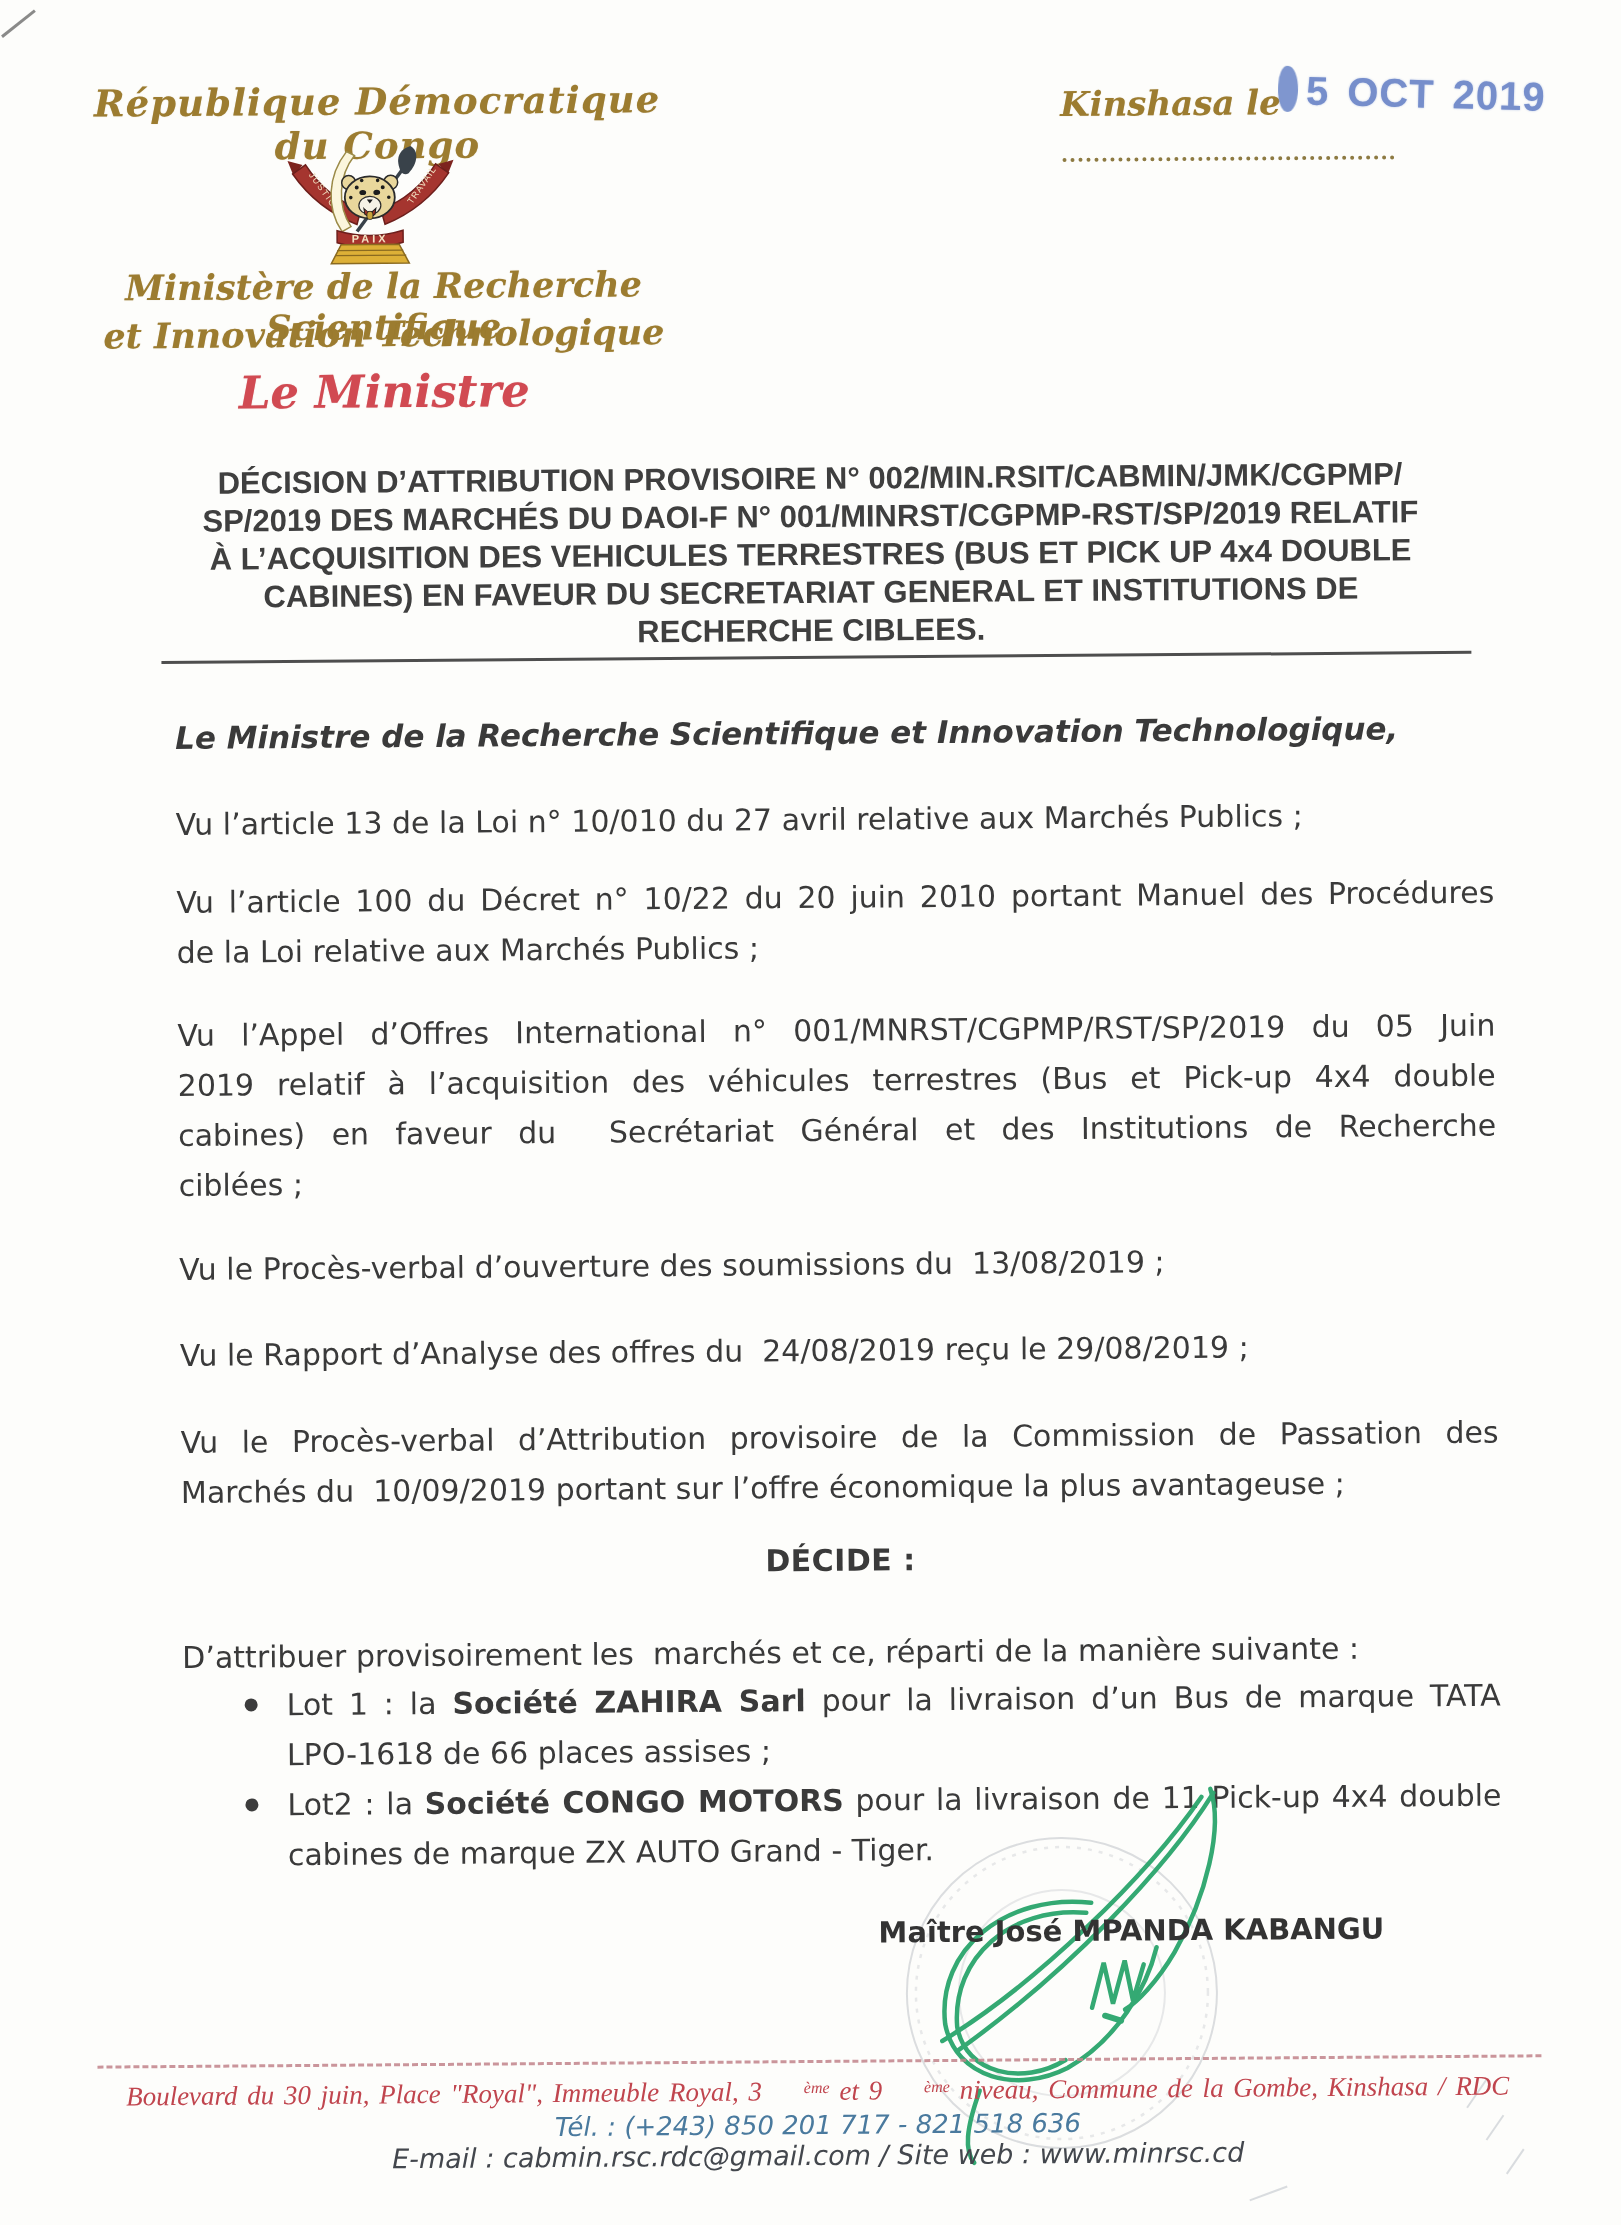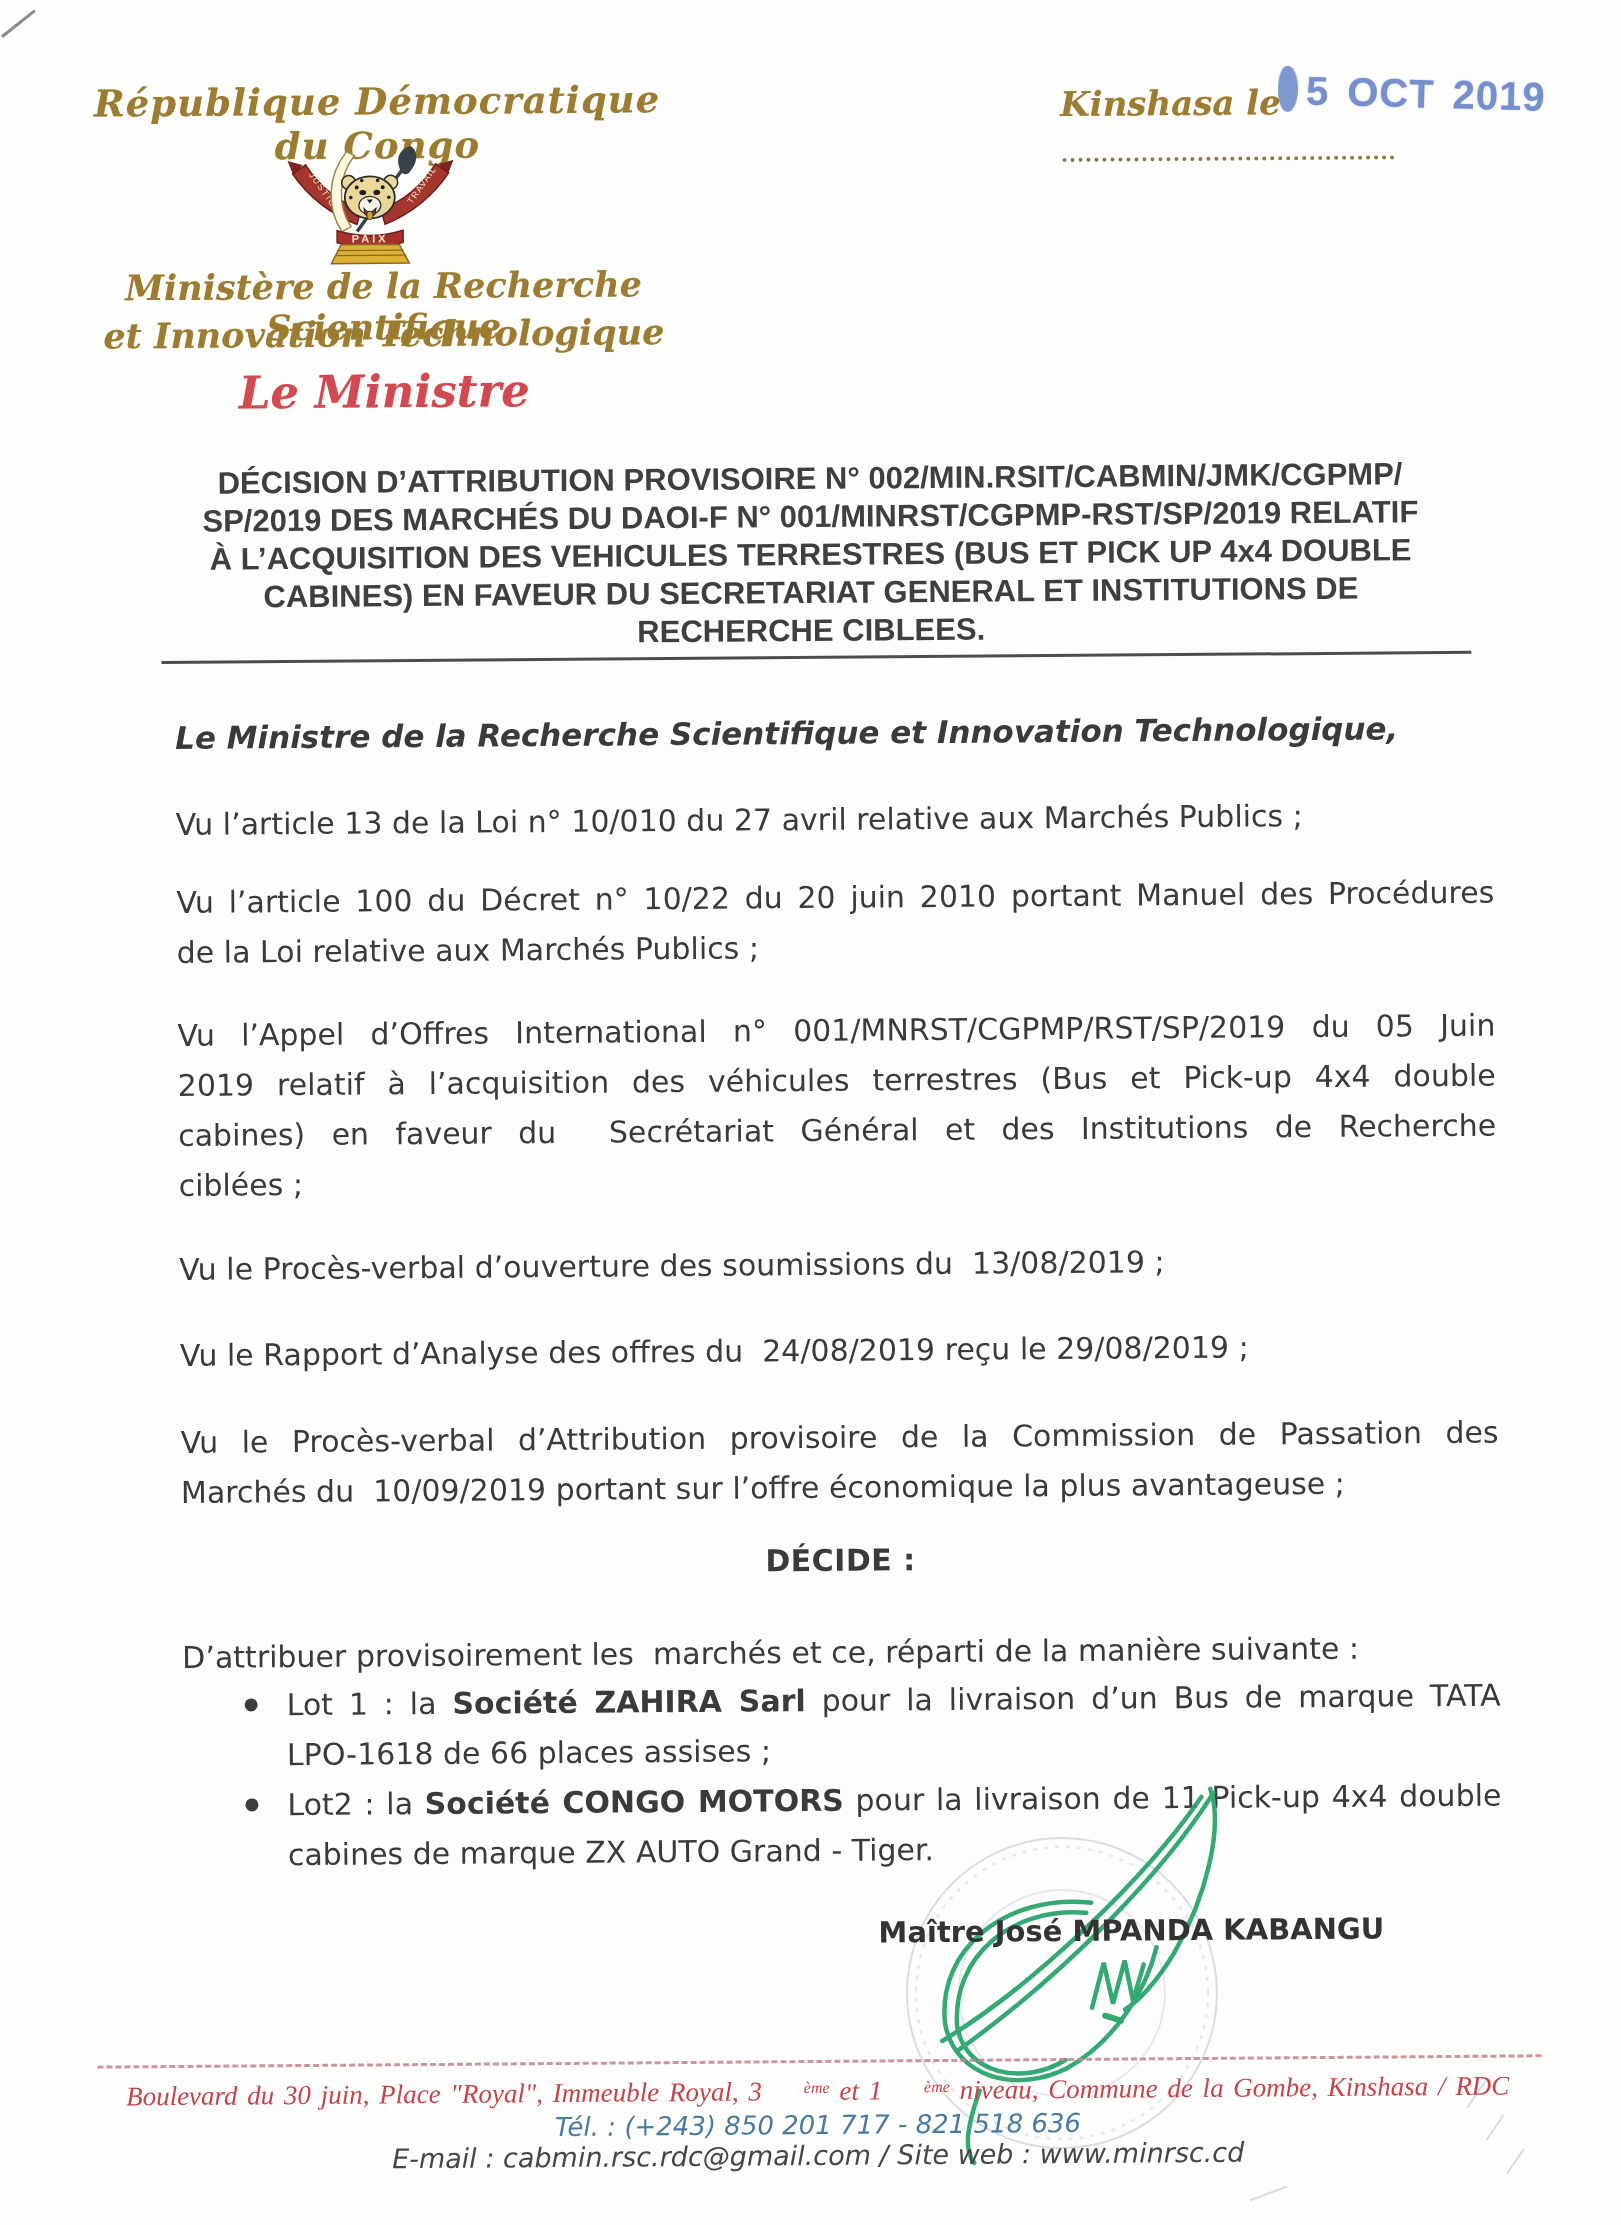--- a/index.html
+++ b/index.html
@@ -209,18 +209,18 @@
   </svg>
 
   <div class="abs sig-name">Maître José MPANDA KABANGU</div>
 
   <div class="abs hatch" style="left:1452px;top:2098px;width:34px;transform:rotate(-55deg);"></div>
   <div class="abs hatch" style="left:1472px;top:2132px;width:30px;transform:rotate(-55deg);"></div>
   <div class="abs hatch" style="left:1492px;top:2166px;width:30px;transform:rotate(-55deg);"></div>
   <div class="abs hatch" style="left:1240px;top:2196px;width:40px;transform:rotate(-20deg);"></div>
 
   <div class="abs f-rule"></div>
-  <div class="abs f1"><span>Boulevard du 30 juin, Place "</span><b>Royal</b><span>",  Immeuble </span><b>Royal</b><span>, 3</span><span class="sup">ème</span><span> et 1</span><span class="sup">ème</span><span> niveau, Commune  de  la  Gombe,  Kinshasa / RDC</span></div>
+  <div class="abs f1"><span>Boulevard du 30 juin, Place "</span><b>Royal</b><span>",  Immeuble </span><b>Royal</b><span>, 3</span><span class="sup">ème</span><span> et 9</span><span class="sup">ème</span><span> niveau, Commune  de  la  Gombe,  Kinshasa / RDC</span></div>
   <div class="abs f2">Tél. : (+243) 850 201 717  - 821 518 636</div>
   <div class="abs f3">E-mail : cabmin.rsc.rdc@gmail.com / Site web : www.minrsc.cd</div>
 
  </div>
 </div>
 
 </body></html>

